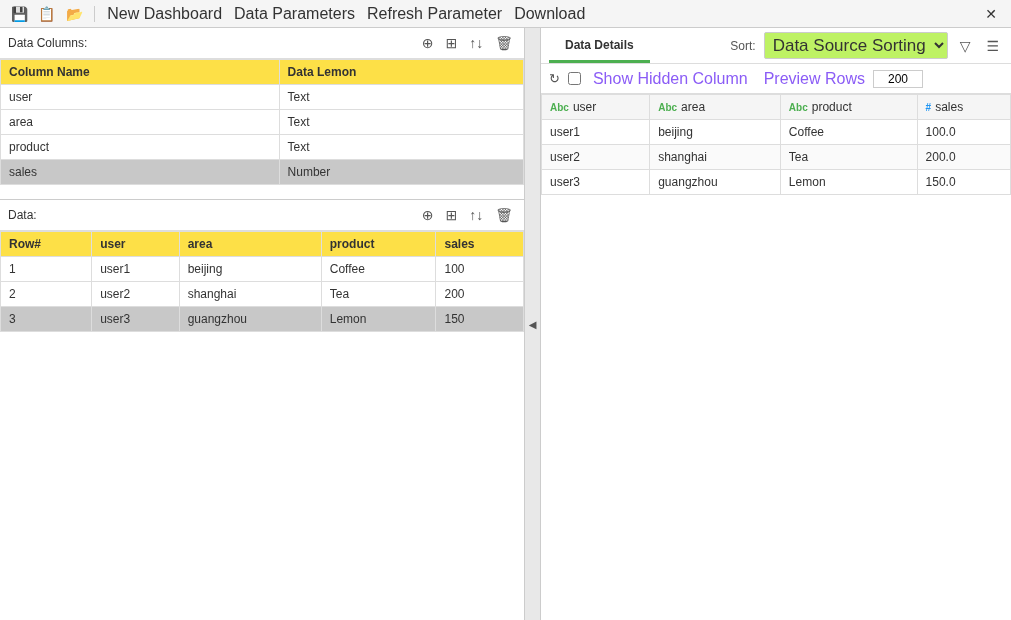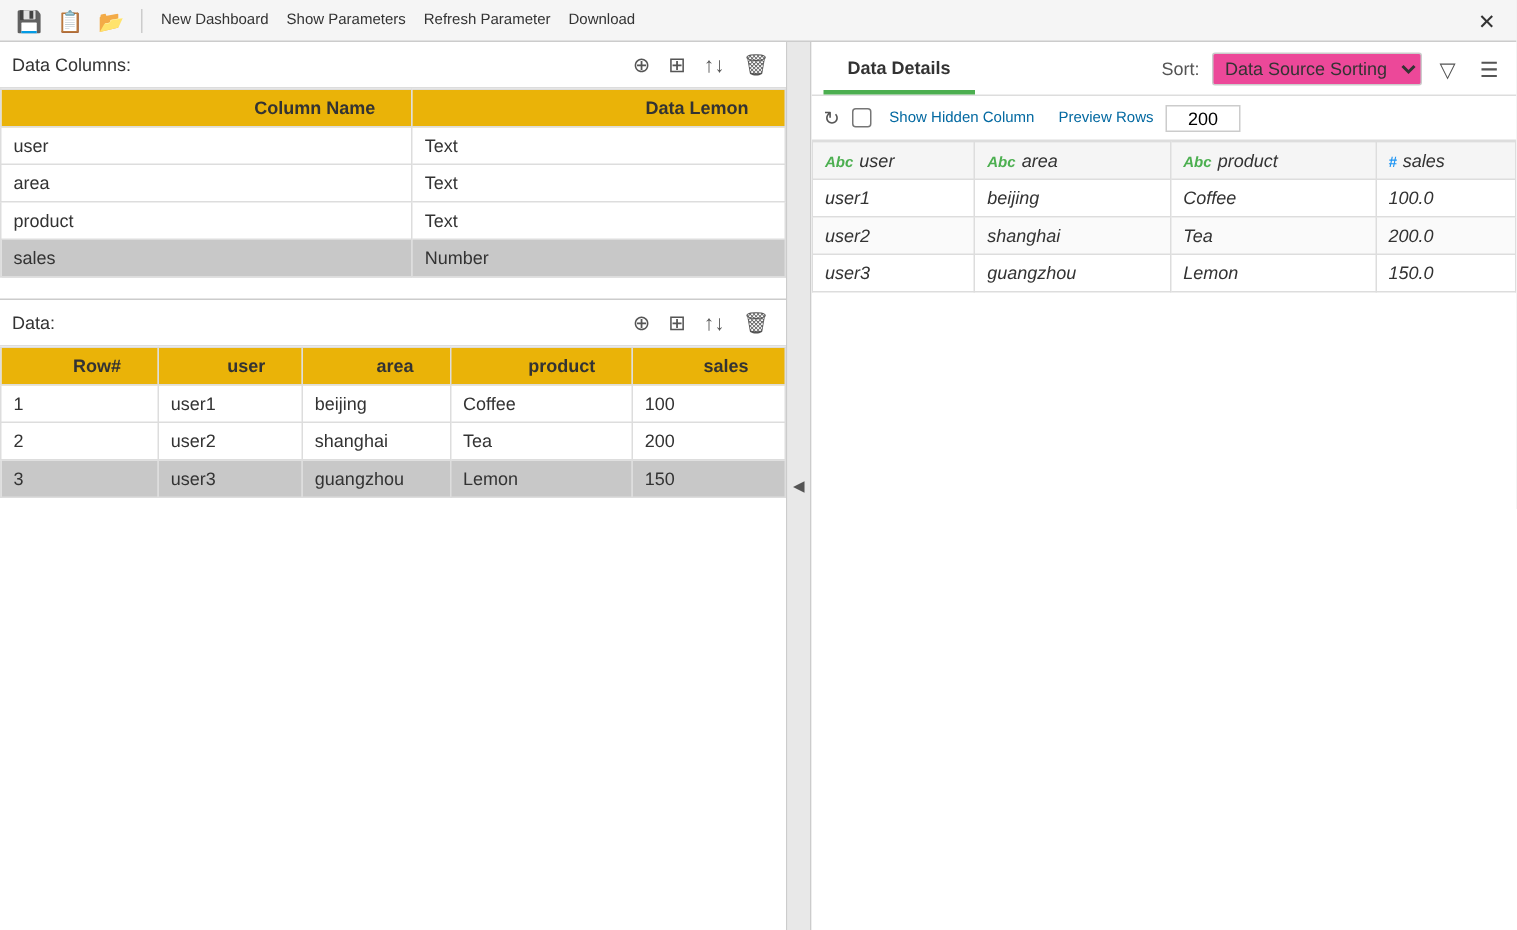--- a/index.html
+++ b/index.html
@@ -14,21 +14,21 @@
       height: 28px;
       padding: 0 8px;
       gap: 4px;
     }
     .titlebar-icons { display: flex; gap: 4px; align-items: center; }
     .titlebar-sep { width: 1px; height: 16px; background: #ccc; margin: 0 4px; }
     .titlebar-btn {
       background: none;
       border: none;
       cursor: pointer;
-      font-size: 10px;
+      font-size: 16px;
       color: #333;
       padding: 2px 4px;
     }
     .titlebar-close {
       margin-left: auto;
       background: none;
       border: none;
       cursor: pointer;
       font-size: 14px;
       color: #333;
@@ -77,24 +77,24 @@
       padding: 1px 3px;
     }
 
     
     .data-table {
       width: 100%;
       border-collapse: collapse;
       font-size: 12px;
     }
     .data-table th {
-      background: #eab308;
+      background: #fde047;
       border: 1px solid #ddd;
-      padding: 5px 24px;
-      text-align: right;
+      padding: 5px 8px;
+      text-align: left;
       font-weight: bold;
       color: #333;
     }
     .data-table td {
       border: 1px solid #ddd;
       padding: 5px 8px;
       color: #333;
     }
     .data-table tr:nth-child(odd) td { background: white; }
     .data-table tr.selected td { background: #c8c8c8; }
@@ -168,23 +168,23 @@
       margin-left: auto;
       display: flex;
       align-items: center;
       gap: 8px;
     }
     .sort-label { font-size: 12px; color: #555; text-align: center; }
     .sort-select {
       border: 1px solid #ccc;
       border-radius: 2px;
       padding: 2px 4px;
-      font-size: 12px;
-      color: #333;
-      background: #ec4899;
+      font-size: 17px;
+      color: #333;
+      background: #bef264;
       min-width: 140px;
     }
     .filter-btn, .cols-btn {
       background: none;
       border: none;
       cursor: pointer;
       font-size: 14px;
       color: #555;
       padding: 2px 4px;
     }
@@ -193,34 +193,33 @@
     .preview-bar {
       display: flex;
       align-items: center;
       padding: 4px 8px;
       border-bottom: 1px solid #ddd;
       gap: 8px;
       height: 30px;
     }
     .refresh-icon { font-size: 13px; color: #555; cursor: pointer; }
     .hidden-col-check { margin-right: 4px; }
-    .preview-label { font-size: 10px; color: #0369a1; }
+    .preview-label { font-size: 16px; color: #8b5cf6; }
     .preview-input {
       width: 50px;
       border: 1px solid #ccc;
       padding: 1px 4px;
       font-size: 12px;
       text-align: center;
     }
 
     
     .data-grid-wrap {
       flex: 1;
       overflow: auto;
-      font-style: italic;
     }
     .data-grid {
       width: 100%;
       border-collapse: collapse;
       font-size: 12px;
     }
     .data-grid th {
       background: #f5f5f5;
       border: 1px solid #ddd;
       padding: 5px 8px;
@@ -256,21 +255,21 @@
 <body>
 
 <div class="titlebar">
   <div class="titlebar-icons">
     <button class="icon-btn">💾</button>
     <button class="icon-btn">📋</button>
     <button class="icon-btn">📂</button>
   </div>
   <div class="titlebar-sep"></div>
   <button class="titlebar-btn">New Dashboard</button>
-  <button class="titlebar-btn">Show Parameters</button>
+  <button class="titlebar-btn">Data Parameters</button>
   <button class="titlebar-btn">Refresh Parameter</button>
   <button class="titlebar-btn">Download</button>
   <button class="titlebar-close">✕</button>
 </div>
 
 <div class="main-layout">
 
   <div class="left-panel">
 
     <div class="columns-section section">

